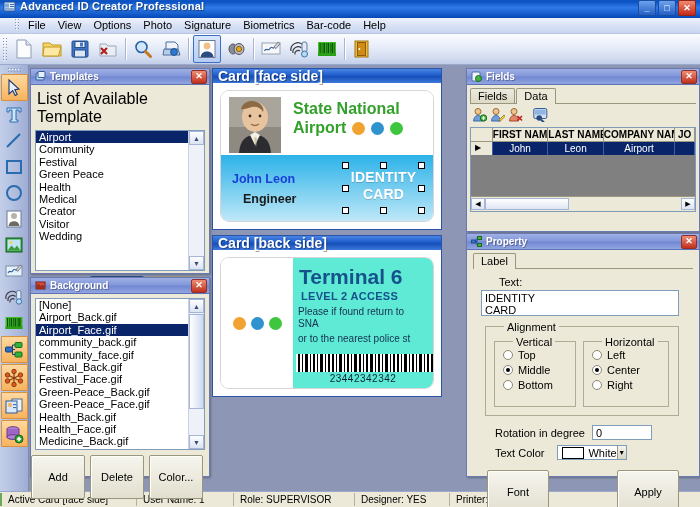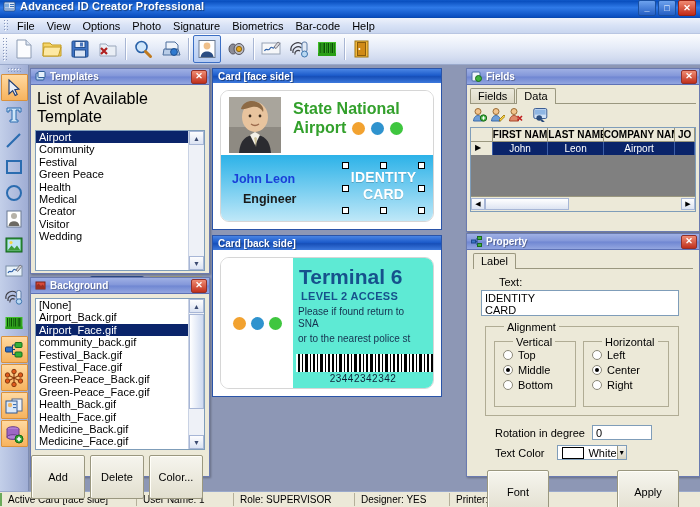--- a/index.html
+++ b/index.html
@@ -19,23 +19,23 @@
   .titlebar .tb-icon{width:13px;height:13px;margin-right:4px;flex:0 0 13px;}
   .titlebar .tb-text{font-weight:bold;font-size:11px;letter-spacing:.2px;text-shadow:1px 1px 1px rgba(0,0,0,.45);}
   .tb-btns{margin-left:auto;display:flex;gap:2px;padding-right:2px;}
   .tb-btn{width:16px;height:14px;border-radius:2px;border:1px solid #1a4fa0;
     display:flex;align-items:center;justify-content:center;font-size:9px;color:#fff;font-weight:bold;
     background:linear-gradient(to bottom,#6da2ee,#255fc4);}
   .tb-btn.close{background:linear-gradient(to bottom,#f08a72,#c22a18);border-color:#9b2314;}
 
   
   .menubar{
-    height:15px;flex:0 0 15px;display:flex;align-items:center;
+    height:15px;flex:0 0 15px;display:flex;
     background:linear-gradient(to bottom,#eef2fb,#d8e2f6 50%,#c9d6ef);
-    border-bottom:1px solid #b9c6e2;padding-left:3px;
+    border-bottom:1px solid #b9c6e2;padding-left:14px;
   }
   .grip{width:5px;height:13px;margin-right:3px;
     background-image:radial-gradient(#fff 40%,transparent 42%),radial-gradient(#8796bb 40%,transparent 42%);
     background-size:3px 3px;background-position:1px 1px,0 0;}
   .menubar .mi{padding:1px 6px;color:#000;font-size:11px;}
 
   
   .toolbar{
     height:30px;flex:0 0 30px;display:flex;align-items:center;
     background:linear-gradient(to bottom,#fbfcfe,#e6ecf8 45%,#d3dcf0 80%,#c2cfea);
@@ -94,21 +94,21 @@
     background:linear-gradient(to bottom,#f6f5ee,#e2dfcf);border:1px solid #9a977f;
     font-size:11px;padding:15px 6px;color:#000;border-radius:2px;min-width:40px;text-align:center;
     box-shadow:inset 1px 1px 0 #fffef8;
   }
   .btn.def{border:2px solid #2c4a86;padding:0 5px;}
 
   
   .cardwin{position:absolute;border:1px solid #2a54a8;background:#fff;}
   .cardwin .cbar{height:14px;background:linear-gradient(to bottom,#4a85e4,#1d5ccb 45%,#174fb8 55%,#3d79dd);
      display:flex;align-items:center;padding-left:5px;}
-  .cardwin .cbar span{color:#fff;font-size:10px;font-weight:bold;text-shadow:1px 1px 0 rgba(0,0,0,.35);}
+  .cardwin .cbar span{color:#fff;font-size:14px;font-weight:bold;text-shadow:1px 1px 0 rgba(0,0,0,.35);}
   .cardwin .cbody{background:#fff;padding:7px;}
   .card{border-radius:9px;overflow:hidden;position:relative;background:#fff;border:1px solid #d6d6d6;}
 
   .dot{border-radius:50%;display:inline-block;}
 
   .handle{position:absolute;width:5px;height:5px;background:#fff;border:1px solid #000;}
 
   
   .tabs{display:flex;align-items:flex-end;height:15px;border-bottom:1px solid #9a977f;}
   .tab{font-size:11px;padding:1px 7px 1px 7px;border:1px solid #9a977f;border-bottom:none;
@@ -465,20 +465,21 @@
           <span class="p-title">Background</span>
           <span class="p-close">✕</span>
         </div>
         <div class="panel-body">
           <div class="listbox" style="height:150px;">
             <div class="lb-inner">
               <div class="lb-item">[None]</div>
               <div class="lb-item">Airport_Back.gif</div>
               <div class="lb-item sel">Airport_Face.gif</div>
               <div class="lb-item">community_back.gif</div>
+              <div class="lb-item">community_face.gif</div>
               <div class="lb-item">Festival_Back.gif</div>
               <div class="lb-item">Festival_Face.gif</div>
               <div class="lb-item">Green-Peace_Back.gif</div>
               <div class="lb-item">Green-Peace_Face.gif</div>
               <div class="lb-item">Health_Back.gif</div>
               <div class="lb-item">Health_Face.gif</div>
               <div class="lb-item">Medicine_Back.gif</div>
               <div class="lb-item">Medicine_Face.gif</div>
 
             </div>

